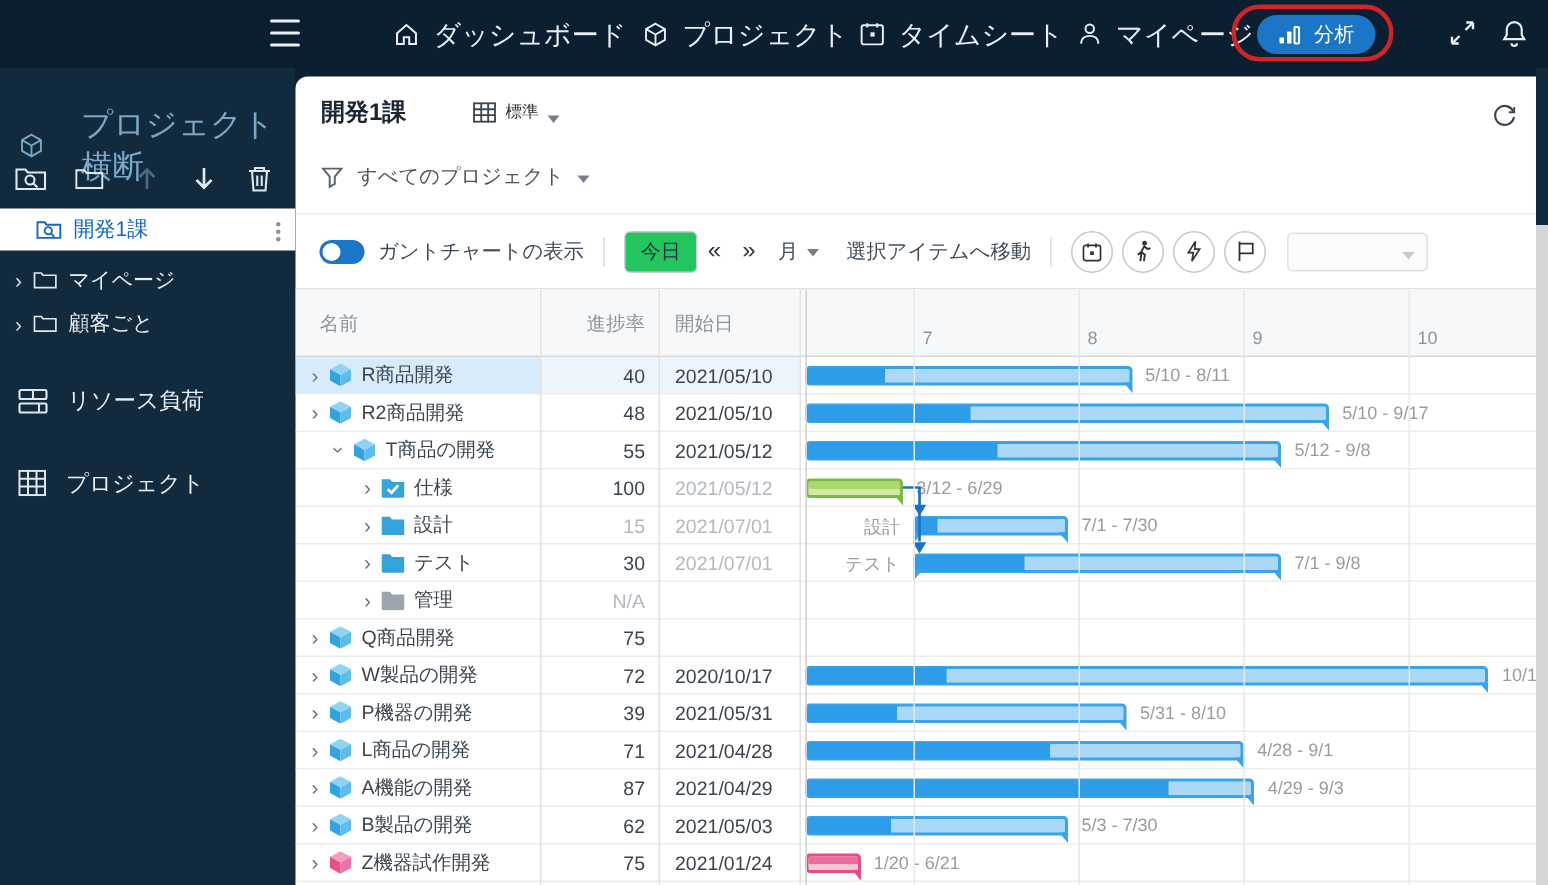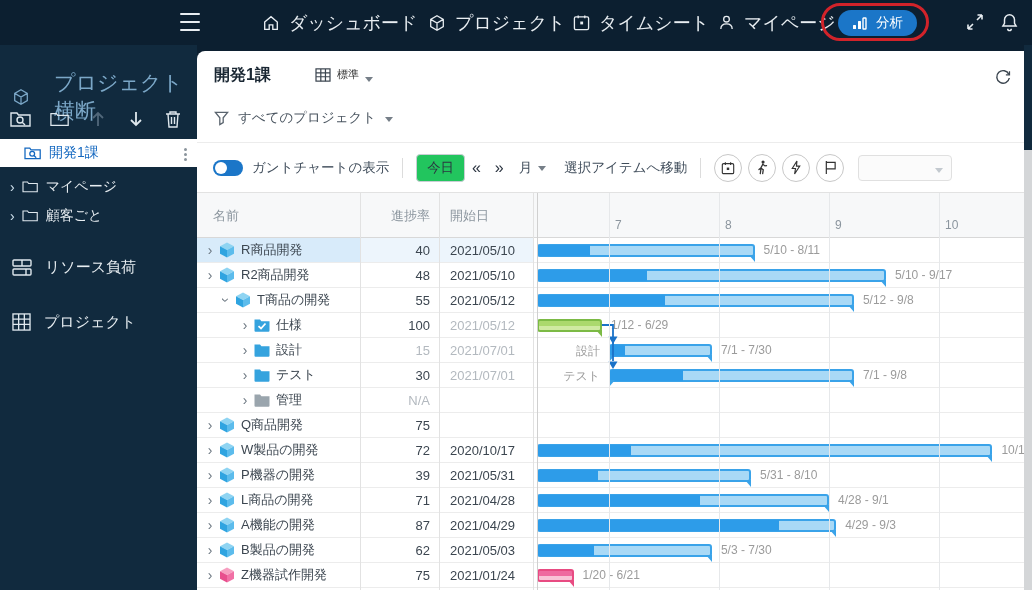--- a/index.html
+++ b/index.html
@@ -409,21 +409,21 @@
                   <path d="M4.5 8.2 L7 10.5 L11.5 5.5" fill="none" stroke="#fff" stroke-width="1.8"></path>
                 </svg>
               </span>
               <span>仕様</span>
             </div>
             <div class="cell cell-prog">100</div>
             <div class="cell cell-date gray">2021/05/12</div>
             <div class="bar" style="left: 340px; width: 64.9px; border-color: rgb(124, 186, 69); background: linear-gradient(rgb(171, 217, 109) 0px, rgb(171, 217, 109) 55%, rgb(207, 234, 162) 55%, rgb(207, 234, 162) 100%);">
               <div class="tail-r" style="border-top-color: rgb(124, 186, 69);"></div>
             </div>
-            <span class="bar-label" style="left: 413.9px;">1/12 - 6/29</span>
+            <span class="bar-label" style="left: 413.9px;">3/12 - 6/29</span>
           </div>
           <div class="row" style="top: 100px;">
             <div class="cell cell-name" style="padding-left: 43px;">
               <span class="tarrow">›</span>
               <span class="ricon">
                 <svg width="16" height="14" viewBox="0 0 16 14">
                   <path d="M0.5 1.5 h5.5 l1.4 1.8 H15.5 v9.5 a1 1 0 0 1 -1 1 H1.5 a1 1 0 0 1 -1 -1 Z" fill="#35a3de"></path>
                 </svg>
               </span>
               <span>設計</span>

